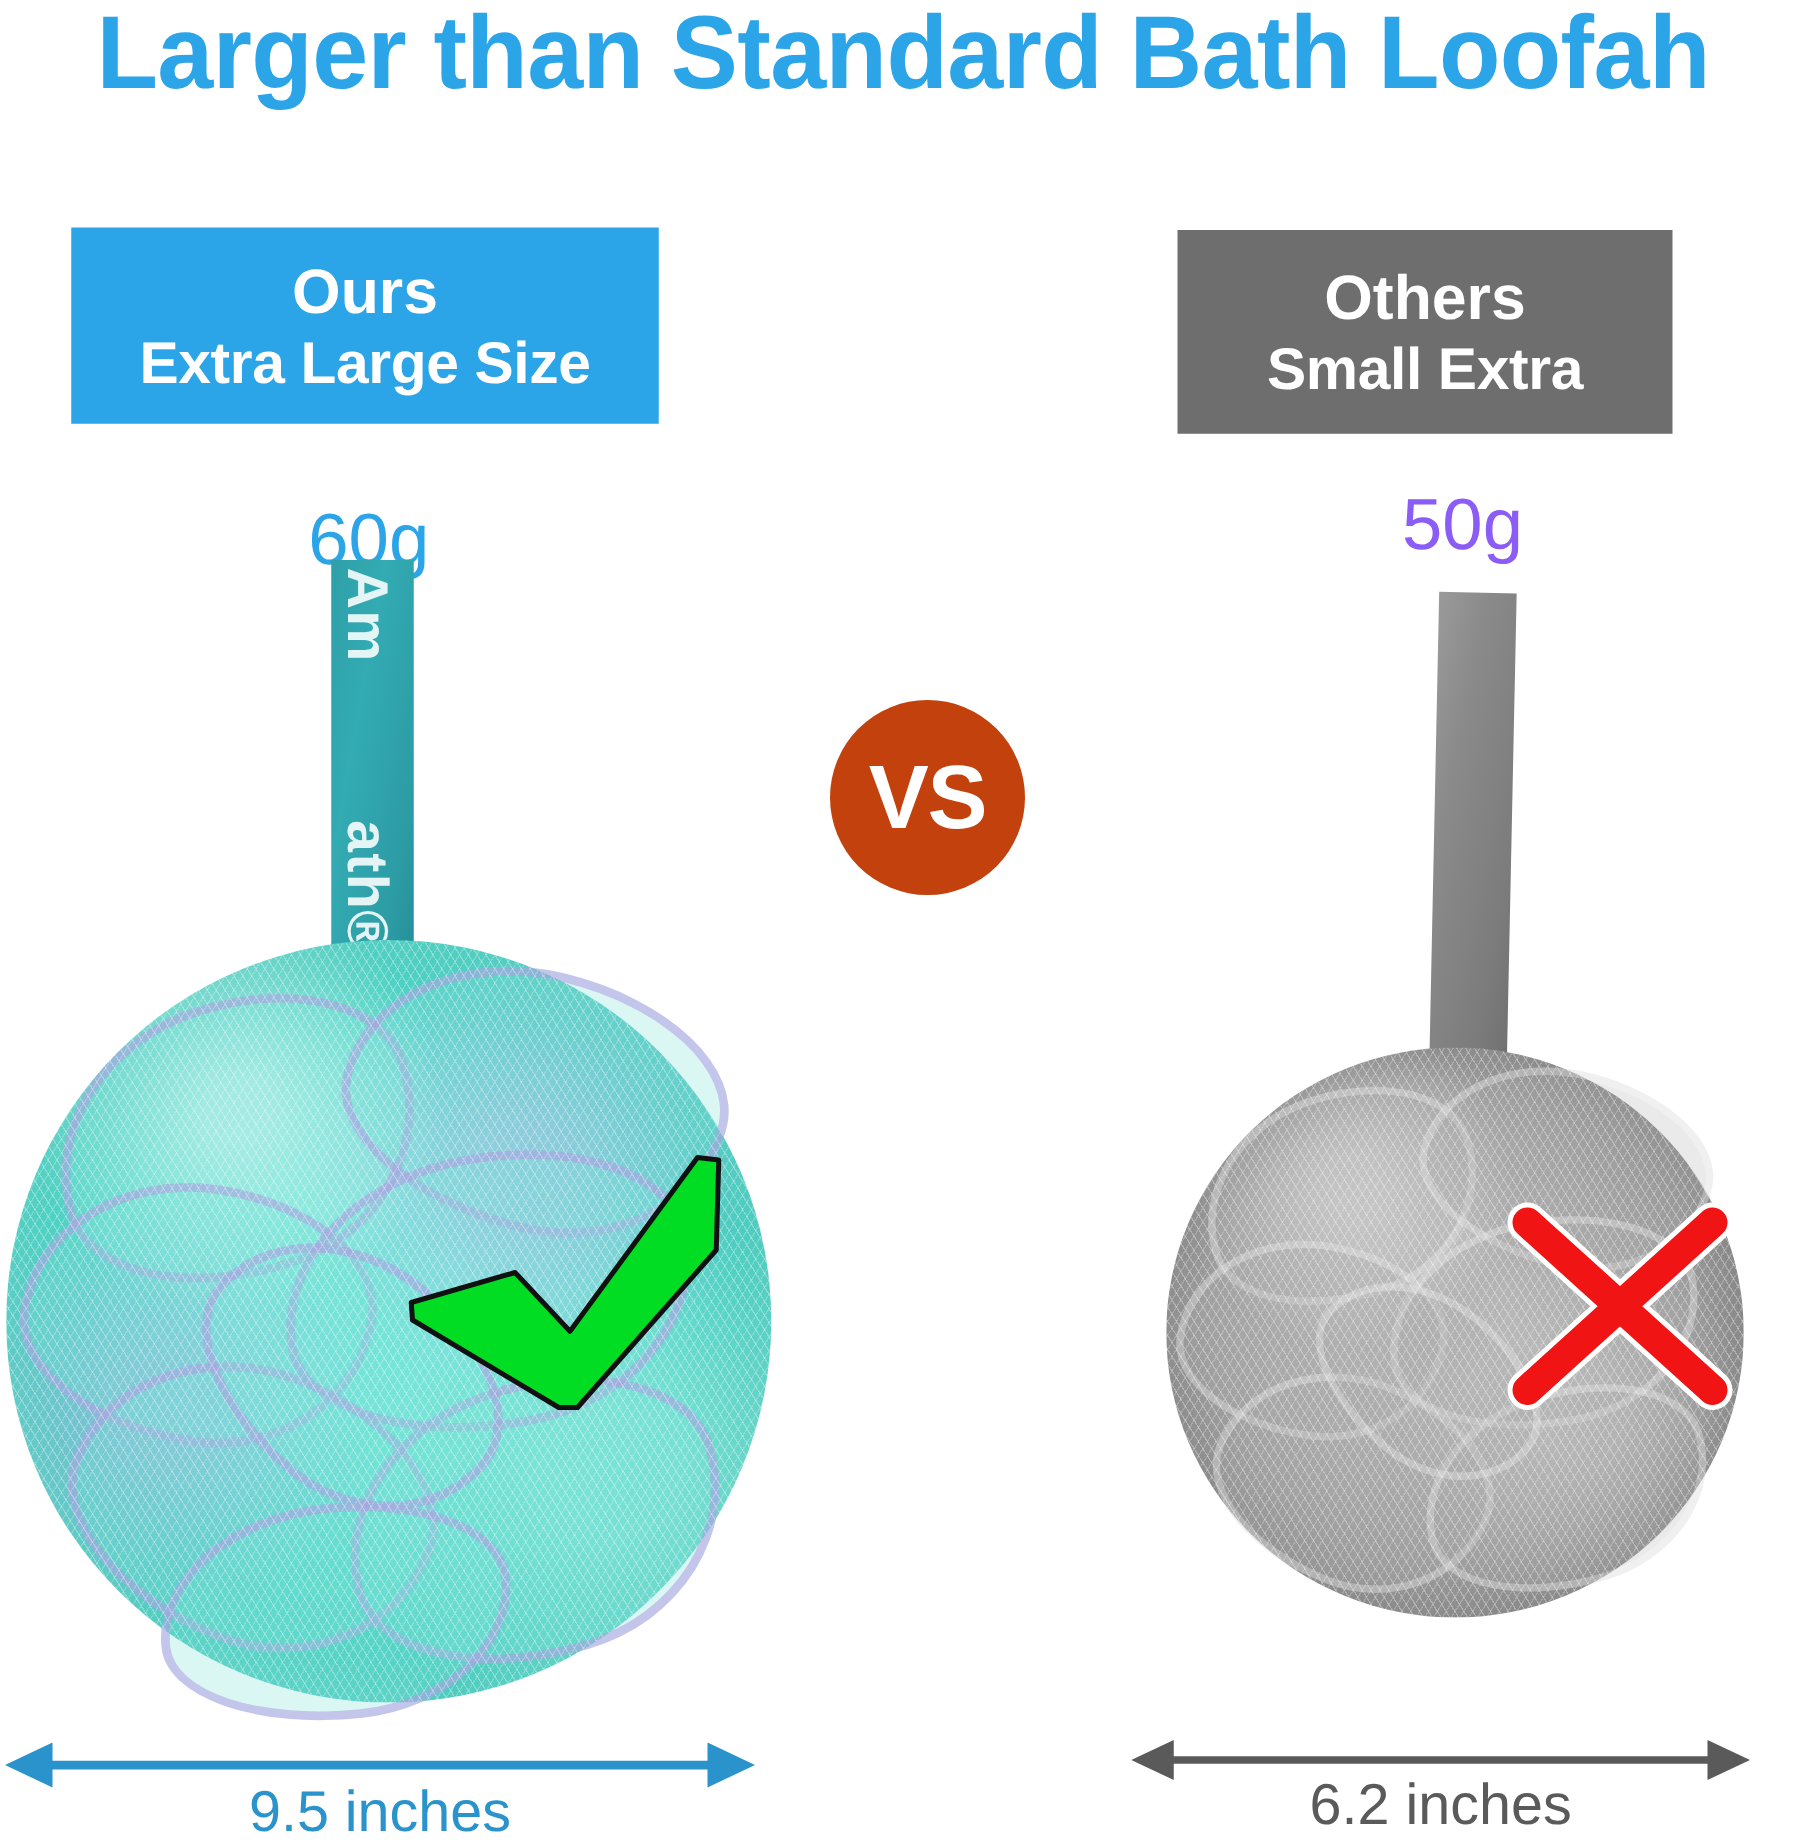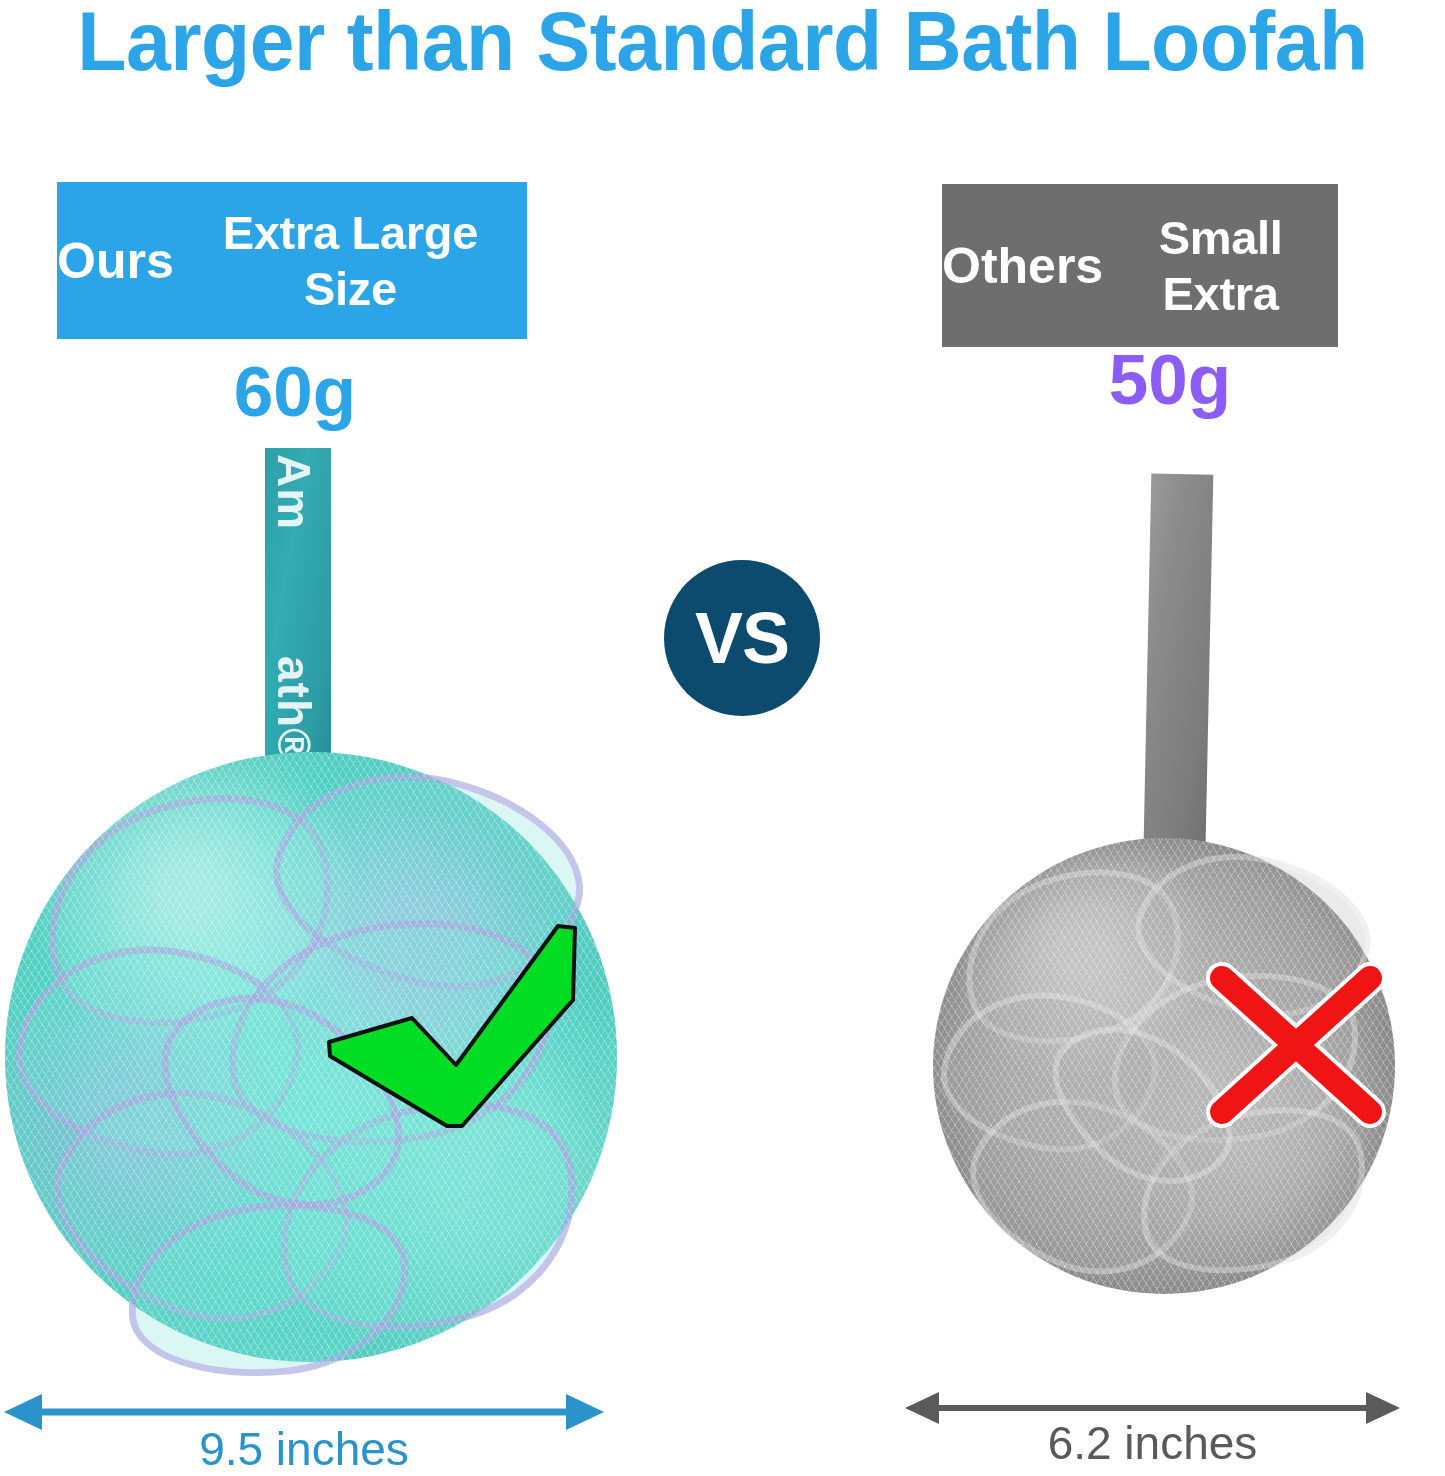--- a/index.html
+++ b/index.html
@@ -33,21 +33,21 @@
     color: #2BA4E8;
     white-space: nowrap;
     transform: scaleX(0.97);
     transform-origin: center center;
   }
 
   
   .banner {
     position: absolute;
     display: flex;
-    flex-direction: row;
+    flex-direction: column;
     align-items: center;
     justify-content: center;
     color: #ffffff;
     text-align: center;
   }
   #banner-ours {
     left: 57px;
     top: 182px;
     width: 470px;
     height: 157px;
@@ -68,25 +68,26 @@
   .banner-sub {
     font-size: 47px;
     font-weight: bold;
     line-height: 56px;
     letter-spacing: -0.3px;
   }
 
   
   .weight {
     position: absolute;
-    font-size: 71px;
-    font-weight: bold;
+    font-size: 58px;
+    font-weight: normal;
     line-height: 70px;
     text-align: center;
     white-space: nowrap;
+    margin-top: 40px;
   }
   #weight-ours {
     left: 155px;
     top: 357px;
     width: 280px;
     color: #2BA4E8;
   }
   #weight-others {
     left: 1030px;
     top: 345px;
@@ -183,21 +184,21 @@
   }
 
   
   #vs-badge {
     position: absolute;
     left: 664px;
     top: 560px;
     width: 156px;
     height: 156px;
     border-radius: 50%;
-    background: #0c4a6e;
+    background: #c2410c;
     color: #ffffff;
     font-size: 72px;
     font-weight: bold;
     line-height: 156px;
     text-align: center;
     letter-spacing: -1px;
   }
 
   
   #check-mark {

